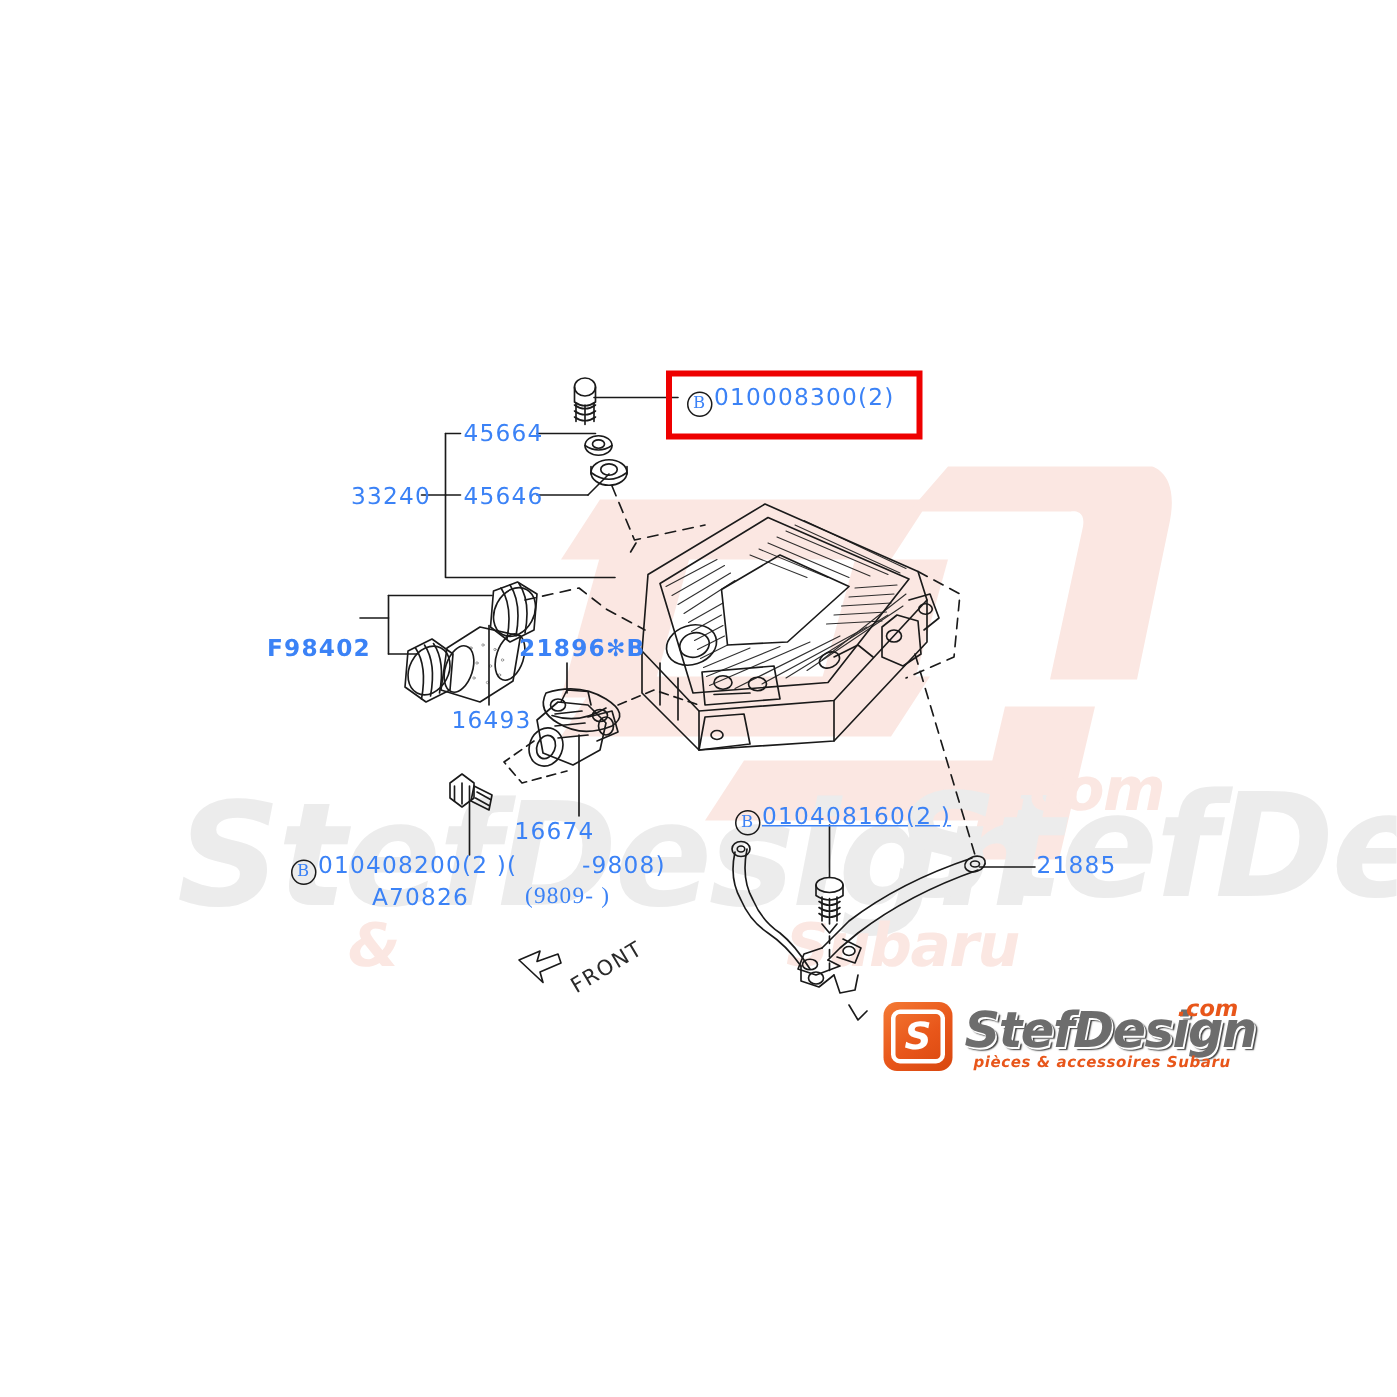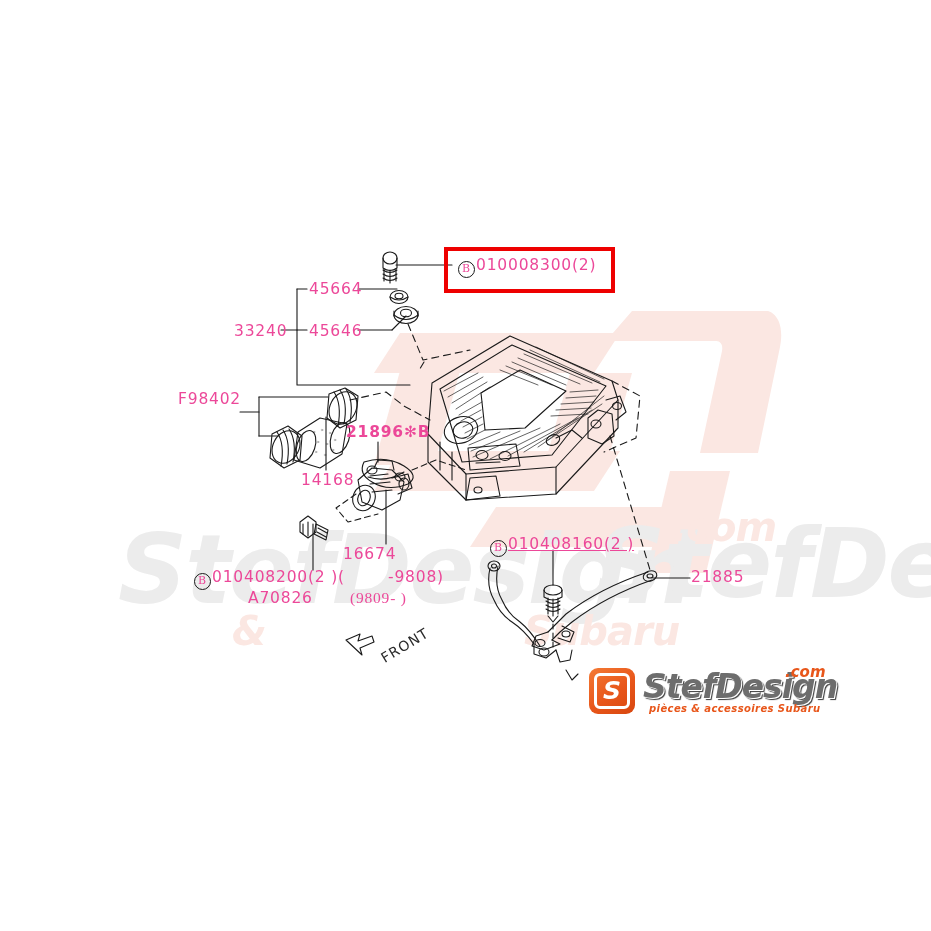--- a/index.html
+++ b/index.html
@@ -11,21 +11,21 @@
   .wm-sd-pink{position:absolute;left:370px;top:255px;width:420px;height:330px;opacity:1;}
   .wm-gray-text{position:absolute;font-family:"DejaVu Sans",sans-serif;font-weight:bold;
       font-style:italic;color:#ececec;letter-spacing:-2px;white-space:nowrap;}
   .wm-pink-text{position:absolute;font-family:"DejaVu Sans",sans-serif;font-weight:bold;
       font-style:italic;color:#fbe7e2;letter-spacing:-1px;white-space:nowrap;}
 
   
   #diagram{position:absolute;left:0;top:0;width:931px;height:931px;}
 
   
-  .lbl{position:absolute;font-family:"DejaVu Sans",sans-serif;font-size:15.5px;color:#ec4899;
+  .lbl{position:absolute;font-family:"DejaVu Sans",sans-serif;font-size:15.5px;color:#3b82f6;
        white-space:nowrap;letter-spacing:0.8px;}
 
   
   .cb{display:inline-block;width:15px;height:15px;border:1.3px solid #1a1a1a;border-radius:50%;
       font-size:11px;line-height:14px;text-align:center;font-family:"DejaVu Serif",serif;
       vertical-align:-2px;margin-right:1px;}
 
   
   .redbox{position:absolute;border:4px solid #ee0000;background:transparent;}
 
@@ -296,25 +296,25 @@
   <div class="lbl" style="left:458px;top:256px;">
     <span class="cb">B</span><span>010008300(2)</span>
   </div>
 
   <div class="lbl" style="left:309px;top:280px;text-align:center;">45664</div>
 
   <div class="lbl" style="left:309px;top:322px;">45646</div>
 
   <div class="lbl" style="left:234px;top:322px;">33240</div>
 
-  <div class="lbl" style="left:178px;top:390px;">F98402</div>
+  <div class="lbl" style="left:178px;top:423px;font-weight:bold;">F98402</div>
 
   <div class="lbl" style="left:346px;top:423px;font-weight:bold;">21896✻B</div>
 
-  <div class="lbl" style="left:301px;top:471px;">14168</div>
+  <div class="lbl" style="left:301px;top:471px;">16493</div>
 
   <div class="lbl" style="left:343px;top:545px;">16674</div>
 
   <div class="lbl" style="left:490px;top:535px;text-decoration:underline;">
     <span class="cb">B</span><span>010408160(2 )</span>
   </div>
 
   <div class="lbl" style="left:194px;top:568px;">
     <span class="cb">B</span><span>010408200(2 )(</span>
   </div>

